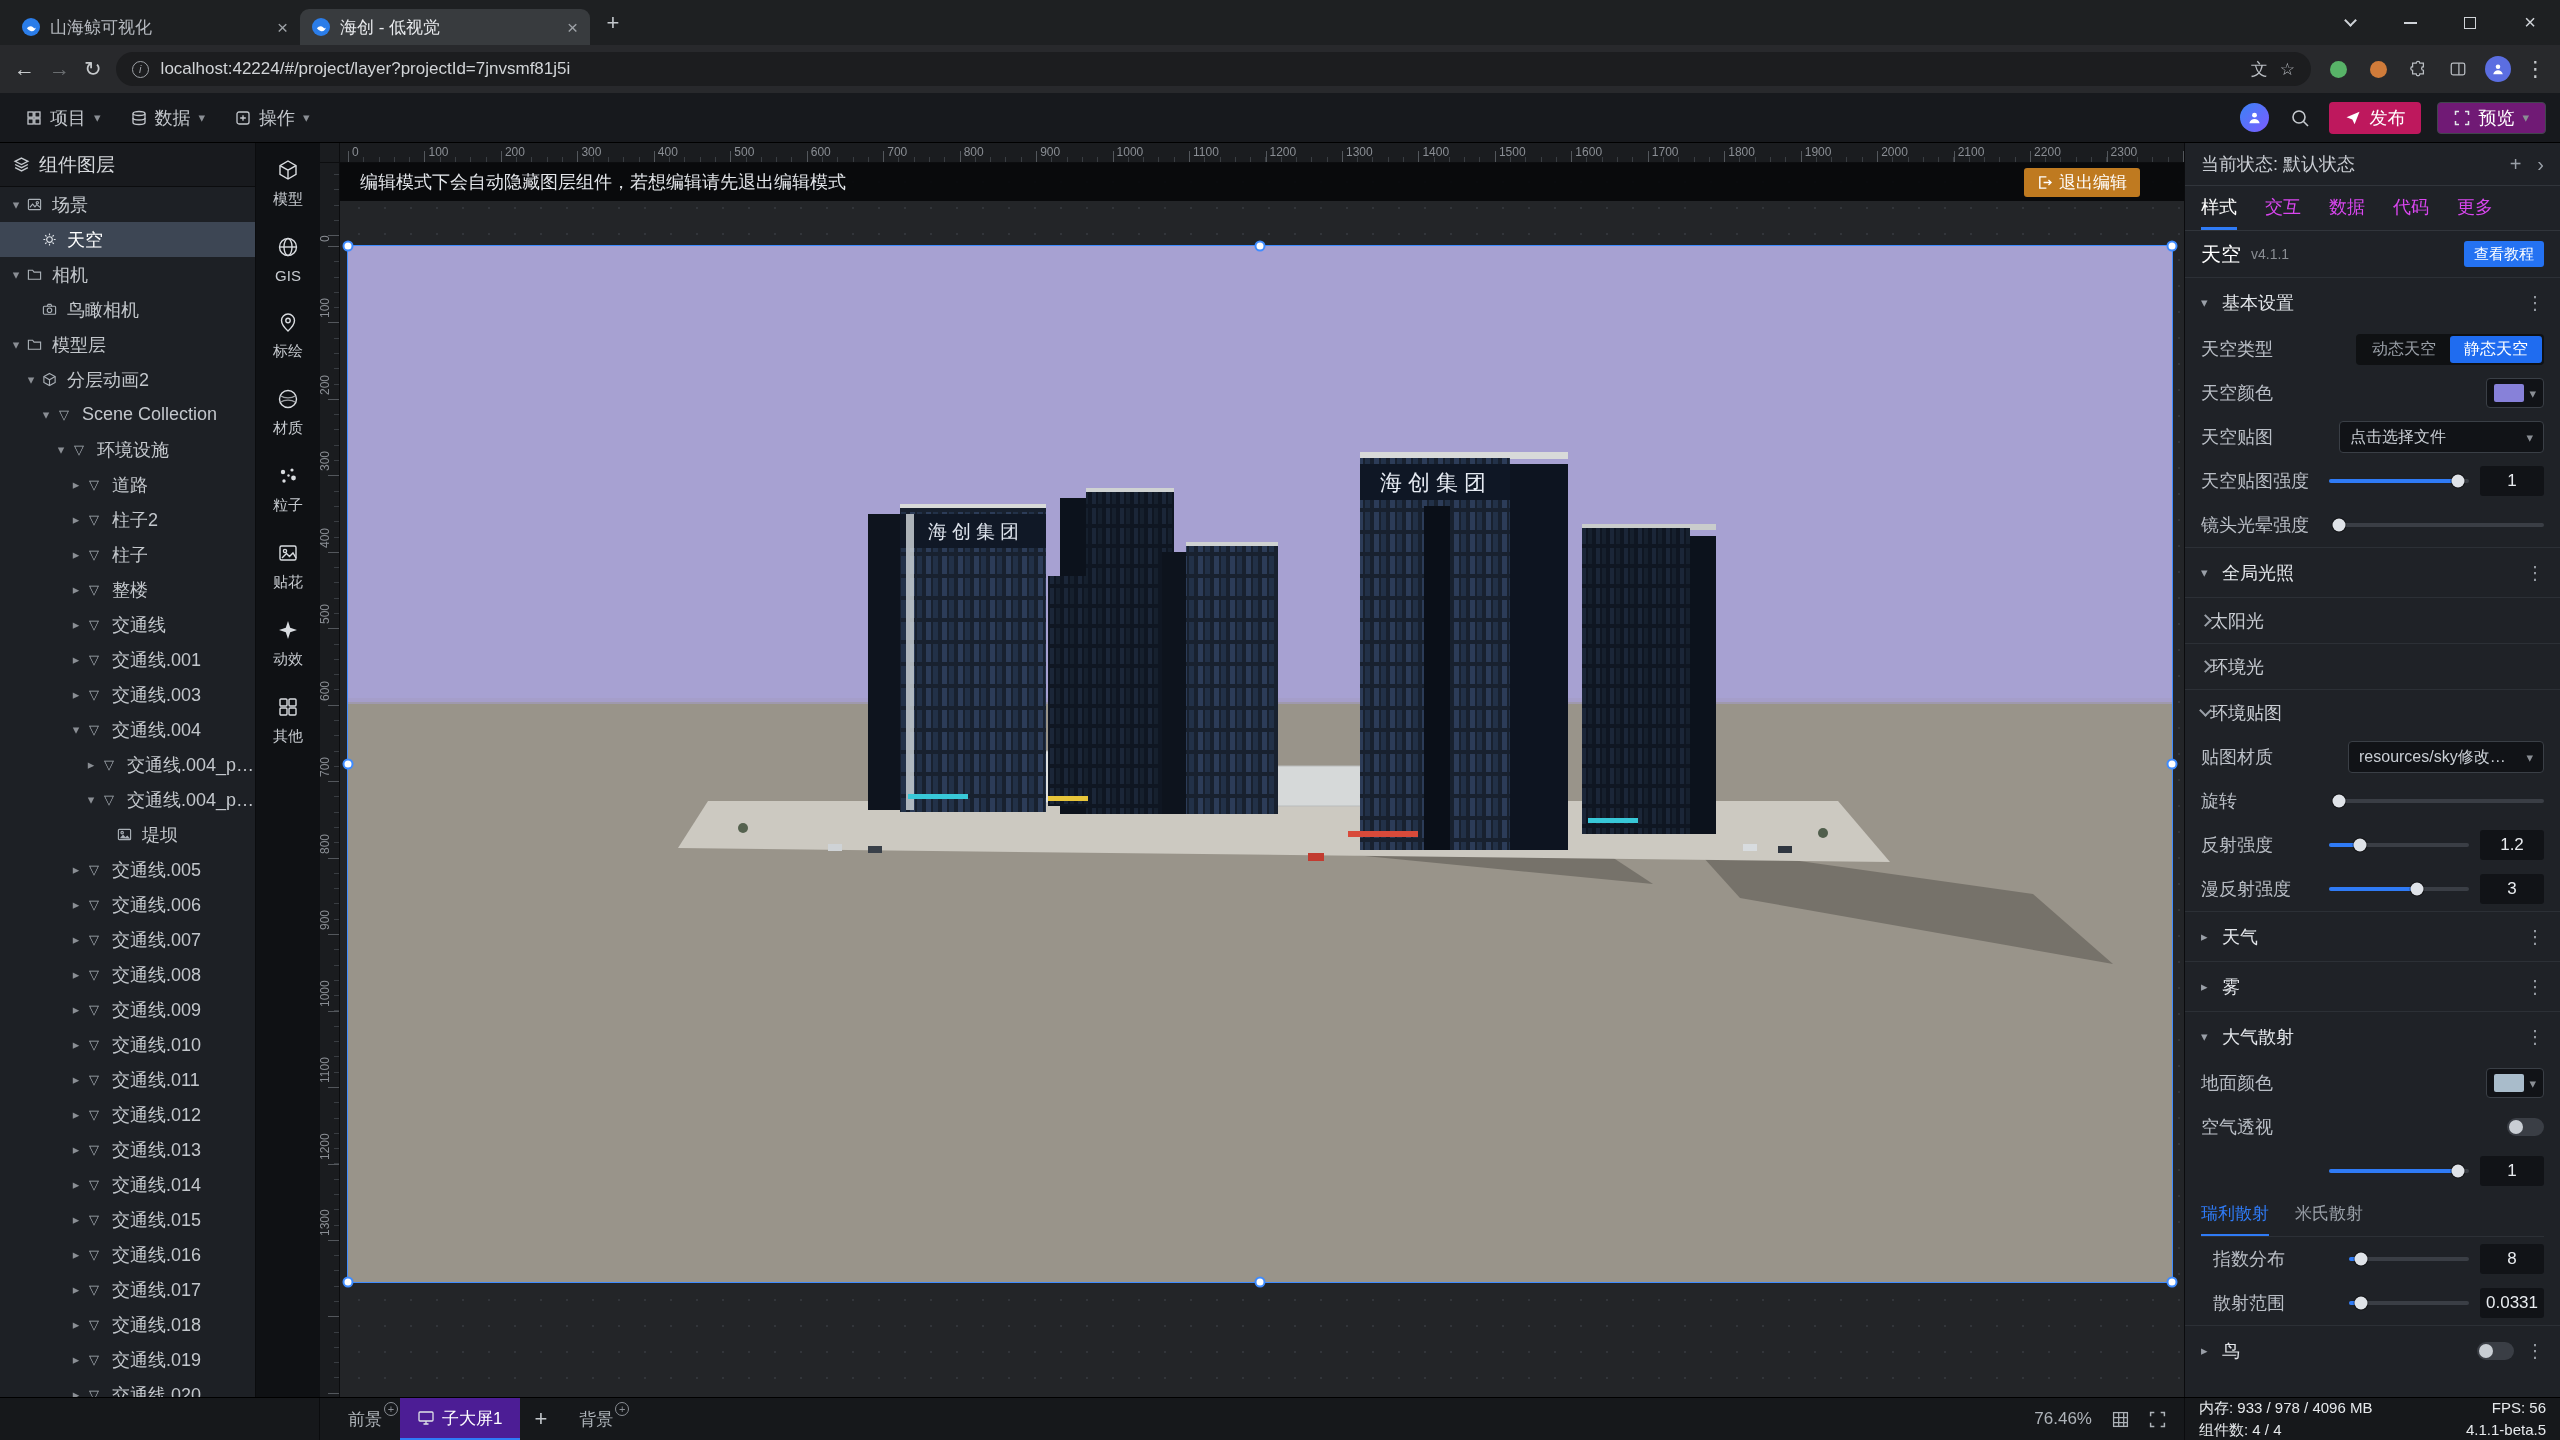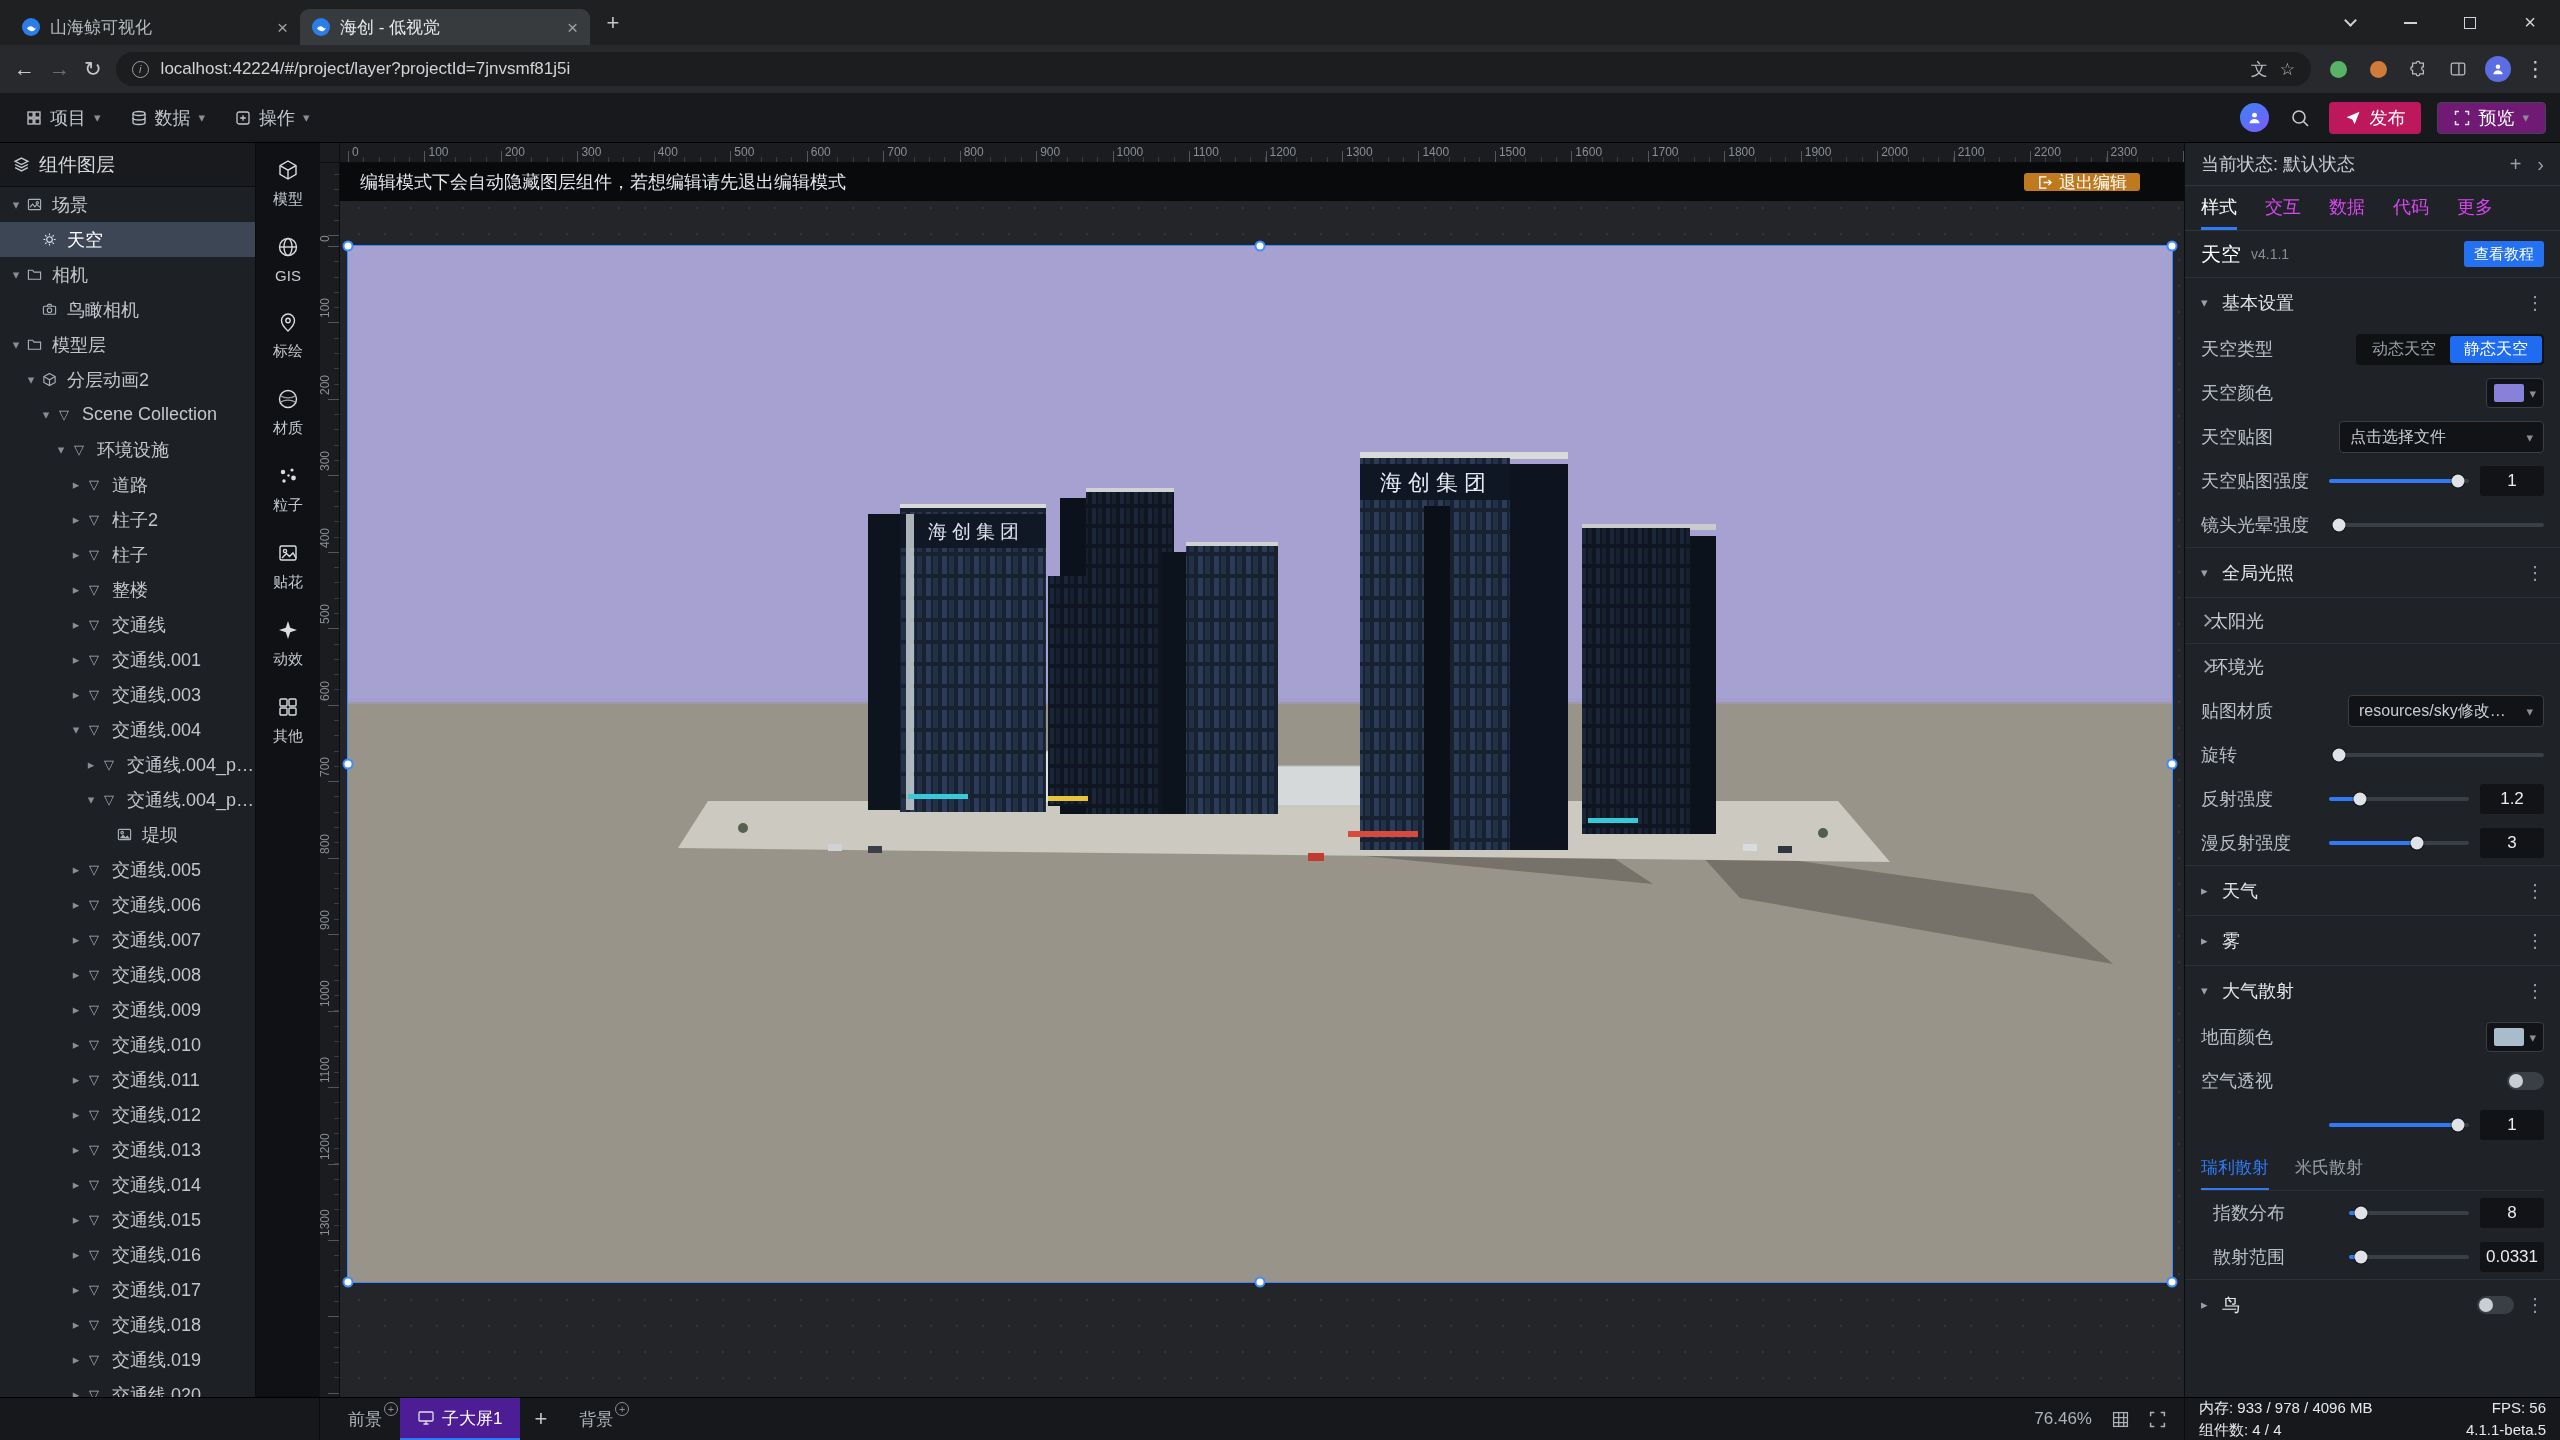--- a/index.html
+++ b/index.html
@@ -65,21 +65,21 @@
   .ruler-h{position:absolute;left:20px;top:0;right:0;height:20px;background:#1a1c1f;border-bottom:1px solid #0c0d0f;overflow:hidden;
     background-image:repeating-linear-gradient(90deg,#53575c 0 1px,transparent 1px 76.46px),repeating-linear-gradient(90deg,#393d42 0 1px,transparent 1px 15.29px);
     background-position:8px bottom;background-size:100% 11px,100% 5px;background-repeat:repeat-x}
   .ruler-corner{position:absolute;left:0;top:0;width:20px;height:20px;background:#1a1c1f;border-right:1px solid #0c0d0f;border-bottom:1px solid #0c0d0f;z-index:4}
   .ruler-v{position:absolute;left:0;top:20px;bottom:0;width:20px;background:#1a1c1f;border-right:1px solid #0c0d0f;overflow:hidden;
     background-image:repeating-linear-gradient(180deg,#53575c 0 1px,transparent 1px 76.46px),repeating-linear-gradient(180deg,#393d42 0 1px,transparent 1px 15.29px);
     background-position:right 83px;background-size:11px 100%,5px 100%;background-repeat:repeat-y}
   .rnum{position:absolute;top:2px;font-size:12px;color:#8a8e94;white-space:nowrap}
   .rnum.v{left:-2px;transform:rotate(-90deg);transform-origin:left top}
   .notice{position:absolute;left:20px;right:0;top:20px;height:38px;background:rgba(8,9,11,.93);display:flex;align-items:center;padding:0 20px;z-index:5;color:#e3e6ea;font-size:18px}
-  .btn-exit{margin-left:auto;margin-right:24px;height:18px;border-radius:3px;background:#bf7a20;color:#fff;display:flex;align-items:center;gap:7px;padding:0 13px;font-size:17px}
+  .btn-exit{margin-left:auto;margin-right:24px;height:29px;border-radius:3px;background:#bf7a20;color:#fff;display:flex;align-items:center;gap:7px;padding:0 13px;font-size:17px}
   .viewport{position:absolute;left:28px;top:103px;width:1824px;height:1036px;outline:1px solid #3f8cff;z-index:2}
   .viewport svg{display:block}
   .handle{position:absolute;width:11px;height:11px;border-radius:50%;background:#fff;border:2px solid #3f8cff;transform:translate(-50%,-50%);z-index:6}
 
   .inspector{width:376px;background:#1f2227;border-left:1px solid #0b0c0e;display:flex;flex-direction:column;overflow:hidden;flex:none}
   .insp-state{height:42px;flex:none;display:flex;align-items:center;padding:0 16px;color:#c9cdd3;font-size:18px}
   .insp-state .icons{margin-left:auto;display:flex;gap:16px;color:#9aa0a8;font-size:20px}
   .insp-tabs{height:46px;flex:none;display:flex;align-items:stretch;padding:0 16px;gap:28px;border-bottom:1px solid #31353b;border-top:1px solid #31353b}
   .insp-tab{display:flex;align-items:center;color:#d946ef;font-size:18px;border-bottom:3px solid transparent}
   .insp-tab.active{color:#fff;border-bottom-color:#2f7bf6}
@@ -820,20 +820,24 @@
         <span class="kebab">⋮</span>
       </div>
       <div class="subsec">
         <span class="chev"></span>
         <span>太阳光</span>
       </div>
       <div class="subsec">
         <span class="chev"></span>
         <span>环境光</span>
       </div>
+      <div class="subsec">
+        <span class="chev down"></span>
+        <span>环境贴图</span>
+      </div>
       <div class="row">
         <span>贴图材质</span>
         <div class="ctrl">
             <div class="select" style="width:196px">
           <span class="txt">resources/sky修改后.hdr</span>
           <span class="caret-down">▾</span>
         </div>
           </div>
       </div>
       <div class="row">

